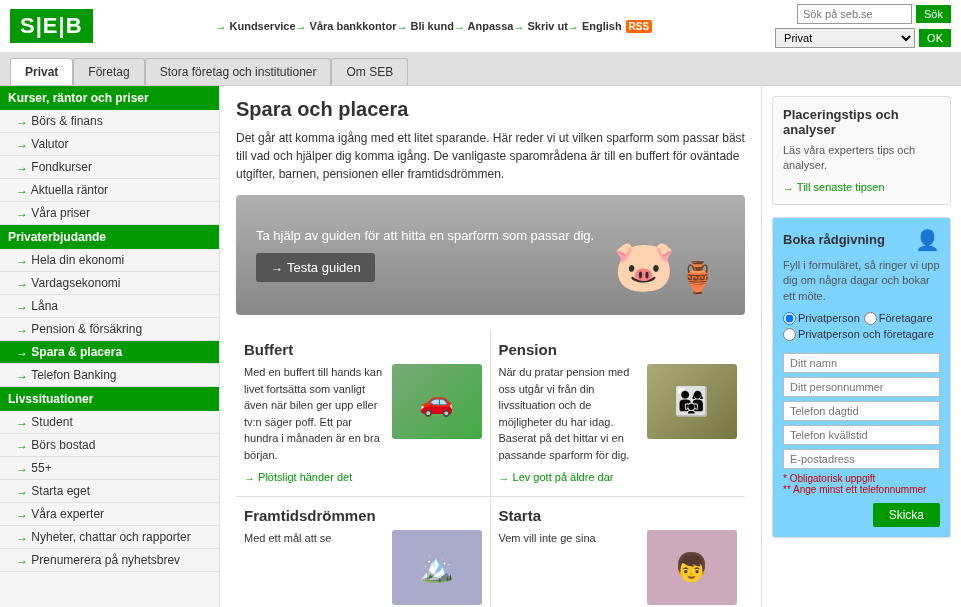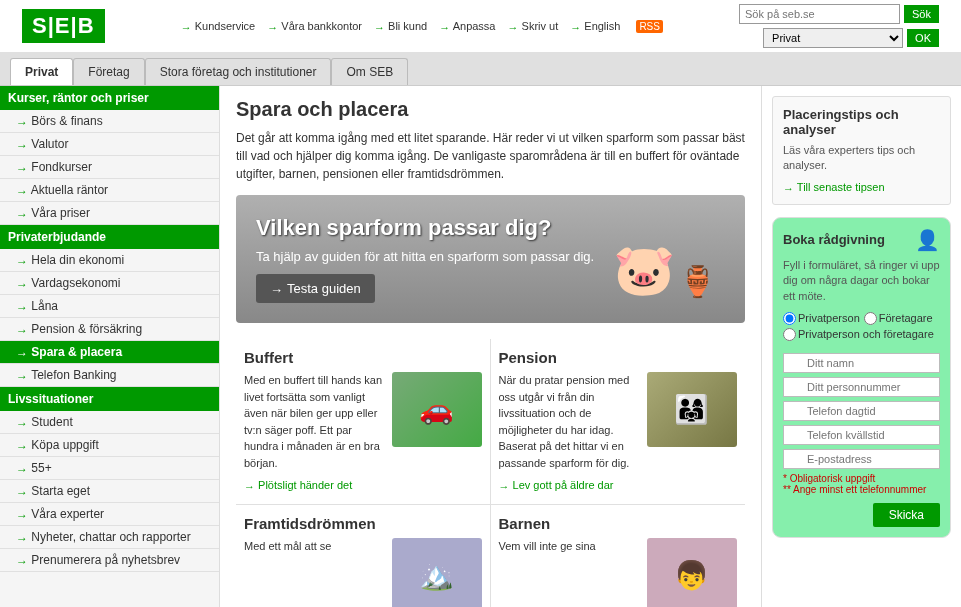--- a/index.html
+++ b/index.html
@@ -1,26 +1,26 @@
 <!DOCTYPE html>
 <html><head>
   <meta charset="utf-8">
   <style>
     * { margin: 0; padding: 0; box-sizing: border-box; }
     body { font-family: Arial, sans-serif; font-size: 12px; background: #f0f0f0; width: 961px; }
 
     
     #header { background: #fff; border-bottom: 1px solid #ccc; }
-    #top-bar { background: #fff; display: flex; align-items: center; padding: 4px 22px; justify-content: space-between; }
+    #top-bar { background: #fff; display: flex; align-items: center; padding: 4px 10px; justify-content: space-between; }
     #logo { background: #009900; color: #fff; font-size: 22px; font-weight: bold; padding: 4px 10px; letter-spacing: 1px; }
-    #top-nav { display: flex; gap: 12px; align-items: center; font-size: 11px; }
+    #top-nav { display: flex; align-items: center; font-size: 11px; font-weight: bold; }
     #top-nav a { color: #333; text-decoration: none; }
     #top-nav a:before { content: '→ '; color: #009900; }
     #rss-icon { background: #f60; color: #fff; font-size: 10px; padding: 1px 3px; border-radius: 2px; margin-left: 4px; }
-    #search-input { border: 1px solid #999; padding: 3px 5px; width: 161px; font-size: 11px; color: #999; }
+    #search-input { border: 1px solid #999; padding: 3px 5px; width: 115px; font-size: 11px; color: #999; }
     #search-btn { background: #009900; color: #fff; border: none; padding: 3px 8px; font-size: 11px; cursor: pointer; }
     #lang-select { border: 1px solid #999; padding: 2px 4px; font-size: 11px; width: 140px; }
     #ok-btn { background: #009900; color: #fff; border: none; padding: 3px 8px; font-size: 11px; cursor: pointer; }
 
     
     #tabs { background: #e0e0e0; display: flex; gap: 0; padding: 0 10px; padding-top: 6px; }
     .tab { padding: 6px 14px; border: 1px solid #bbb; border-bottom: none; background: #e0e0e0; cursor: pointer; font-size: 12px; color: #333; border-radius: 3px 3px 0 0; }
     .tab.active { background: #fff; font-weight: bold; }
 
     
@@ -65,28 +65,28 @@
     .img-family { background: linear-gradient(135deg, #aa7, #774); display: flex; align-items: center; justify-content: center; height: 100%; font-size: 28px; }
 
     
     #right-panel { width: 200px; min-width: 200px; padding: 10px; background: #fff; border-left: 1px solid #ddd; }
     .panel-box { border: 1px solid #ddd; border-radius: 3px; padding: 10px; margin-bottom: 12px; background: #f9f9f9; }
     .panel-box h3 { font-size: 13px; font-weight: bold; color: #333; margin-bottom: 6px; }
     .panel-box p { font-size: 11px; color: #555; line-height: 1.4; margin-bottom: 6px; }
     .panel-link { color: #009900; font-size: 11px; text-decoration: none; }
     .panel-link:before { content: '→ '; }
 
-    .booking-box { border: 1px solid #ddd; border-radius: 9px; padding: 10px; background: #86efac; }
+    .booking-box { border: 1px solid #ddd; border-radius: 3px; padding: 10px; background: #7dd3fc; }
     .booking-box h3 { font-size: 13px; font-weight: bold; color: #333; margin-bottom: 6px; display: flex; justify-content: space-between; align-items: center; }
     .person-icon { font-size: 20px; }
     .booking-box p { font-size: 11px; color: #555; line-height: 1.4; margin-bottom: 8px; }
     .radio-group { margin-bottom: 12px; font-size: 11px; color: #333; }
     .radio-row { display: flex; flex-wrap: wrap; gap: 4px; margin-bottom: 3px; }
     .radio-row label { display: flex; align-items: center; gap: 2px; font-size: 11px; }
-    .booking-input { width: 100%; border: 1px solid #bbb; padding: 3px 23px; font-size: 11px; margin-bottom: 4px; color: #999; }
+    .booking-input { width: 100%; border: 1px solid #bbb; padding: 3px 6px; font-size: 11px; margin-bottom: 4px; color: #999; }
     .required-note { font-size: 10px; color: #c00; }
     .submit-btn { background: #009900; color: #fff; border: none; padding: 5px 16px; font-size: 12px; cursor: pointer; float: right; margin-top: 4px; border-radius: 2px; }
     .top-right-search { display: flex; flex-direction: column; align-items: flex-end; }
   </style>
 </head>
 <body>
 
 <div id="header">
   <div id="top-bar">
 
@@ -139,37 +139,36 @@
     <div class="sidebar-section-header">Privaterbjudande</div>
     <div class="sidebar-item"><a href="#">Hela din ekonomi</a></div>
     <div class="sidebar-item"><a href="#">Vardagsekonomi</a></div>
     <div class="sidebar-item"><a href="#">Låna</a></div>
     <div class="sidebar-item"><a href="#">Pension &amp; försäkring</a></div>
     <div class="sidebar-item active"><a href="#">Spara &amp; placera</a></div>
     <div class="sidebar-item"><a href="#">Telefon Banking</a></div>
 
     <div class="sidebar-section-header">Livssituationer</div>
     <div class="sidebar-item"><a href="#">Student</a></div>
-    <div class="sidebar-item"><a href="#">Köpa uppgift</a></div>
+    <div class="sidebar-item"><a href="#">Börs bostad</a></div>
     <div class="sidebar-item"><a href="#">55+</a></div>
     <div class="sidebar-item"><a href="#">Starta eget</a></div>
 
     <div class="sidebar-item"><a href="#">Våra experter</a></div>
     <div class="sidebar-item"><a href="#">Nyheter, chattar och rapporter</a></div>
     <div class="sidebar-item"><a href="#">Prenumerera på nyhetsbrev</a></div>
 
   </div>
 
   <div id="content">
     <h1>Spara och placera</h1>
     <p class="intro">Det går att komma igång med ett litet sparande. Här reder vi ut vilken sparform som passar bäst till vad och hjälper dig komma igång. De vanligaste sparområdena är till en buffert för oväntade utgifter, barnen, pensionen eller framtidsdrömmen.</p>
 
     <div id="guide-banner">
       <div id="guide-text">
-        <h2>Vilken sparform passar dig?</h2>
         <p>Ta hjälp av guiden för att hitta en sparform som passar dig.</p>
         <a id="guide-link" href="#">Testa guiden</a>
       </div>
       <div id="guide-img">
         <div style="display:flex;align-items:flex-end;justify-content:center;height:80px;">
           <span style="font-size:50px;">🐷</span>
           <span style="font-size:30px;margin-left:4px;">🏺</span>
         </div>
       </div>
     </div>
@@ -206,21 +205,21 @@
         <h3>Framtidsdrömmen</h3>
         <div class="card-inner">
           <div class="card-text">
             <span>Med ett mål att se</span>
           </div>
           <div class="card-img" style="background:#aac;display:flex;align-items:center;justify-content:center;font-size:28px;">🏔️</div>
         </div>
       </div>
 
       <div class="card">
-        <h3>Barnen</h3>
+        <h3>Starta</h3>
         <div class="card-inner">
           <div class="card-text">
             <span>Vem vill inte ge sina</span>
           </div>
           <div class="card-img" style="background:#cab;display:flex;align-items:center;justify-content:center;font-size:28px;">👦</div>
         </div>
       </div>
     </div>
   </div>
 

